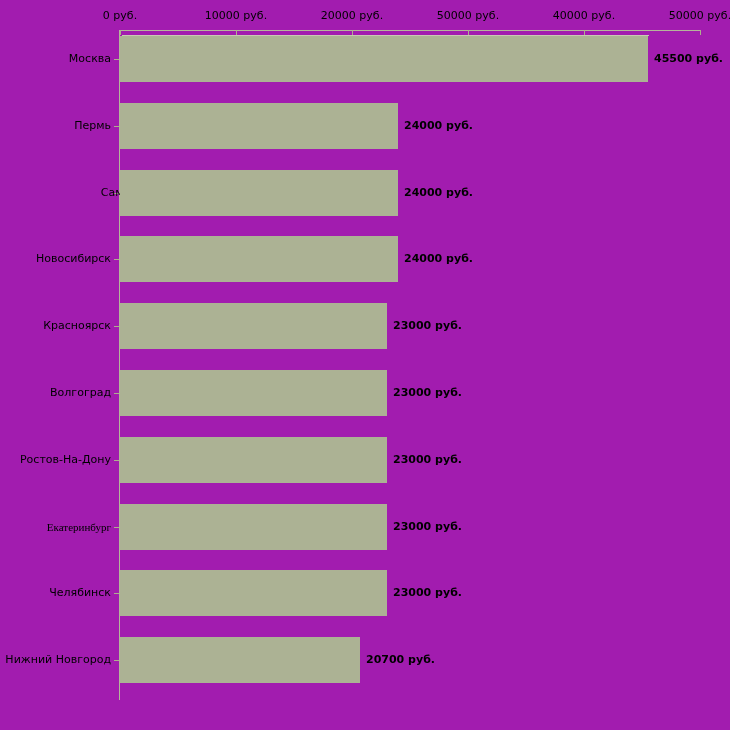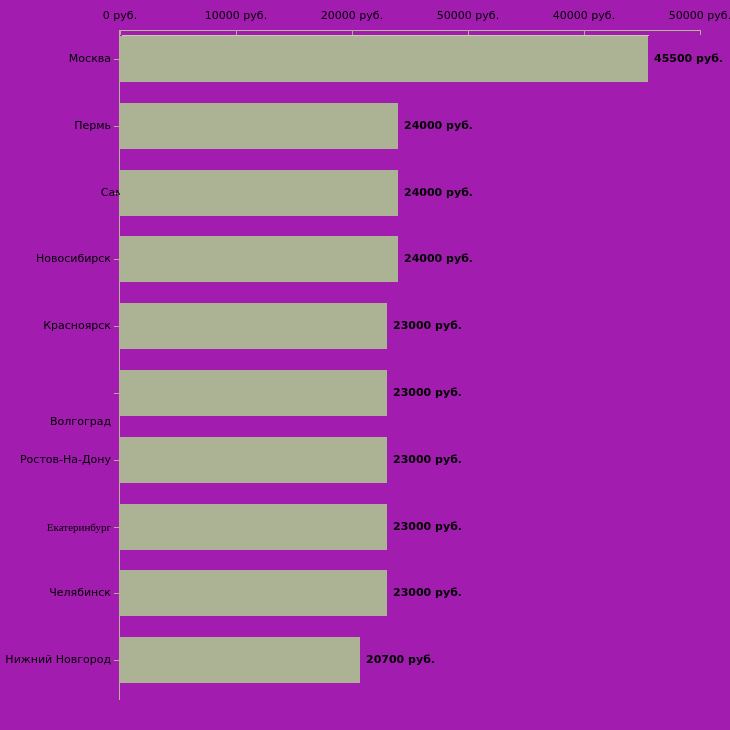--- a/index.html
+++ b/index.html
@@ -124,21 +124,21 @@
       <div class="ytick-label" style="top: 53px; left: 0px; right: auto; width: 111px;">Москва</div>
       <div class="ytick" style="top: 126px;"></div>
       <div class="ytick-label" style="top: 120px; left: 0px; right: auto; width: 111px;">Пермь</div>
       <div class="ytick" style="top: 193px;"></div>
       <div class="ytick-label" style="top: 187px; left: 16px; right: auto; width: 111px; padding-left: 17px;">Самара</div>
       <div class="ytick" style="top: 259px;"></div>
       <div class="ytick-label" style="top: 253px; left: 0px; right: auto; width: 111px;">Новосибирск</div>
       <div class="ytick" style="top: 326px;"></div>
       <div class="ytick-label" style="top: 320px; left: 0px; right: auto; width: 111px;">Красноярск</div>
       <div class="ytick" style="top: 393px;"></div>
-      <div class="ytick-label" style="top: 387px; left: 0px; right: auto; width: 111px; margin-top: 29px;">Волгоград</div>
+      <div class="ytick-label" style="top: 387px; left: 0px; right: auto; width: 111px;">Волгоград</div>
       <div class="ytick" style="top: 460px;"></div>
       <div class="ytick-label" style="top: 454px; left: 0px; right: auto; width: 111px;">Ростов-На-Дону</div>
       <div class="ytick" style="top: 527px;"></div>
       <div class="ytick-label" style="top: 521px; left: 0px; right: auto; width: 111px; font-family: Liberation Serif, serif;">Екатеринбург</div>
       <div class="ytick" style="top: 593px;"></div>
       <div class="ytick-label" style="top: 587px; left: 0px; right: auto; width: 111px;">Челябинск</div>
       <div class="ytick" style="top: 660px;"></div>
       <div class="ytick-label" style="top: 654px; left: 0px; right: auto; width: 111px;">Нижний Новгород</div>
     </div>
   <div id="bars-layer">

